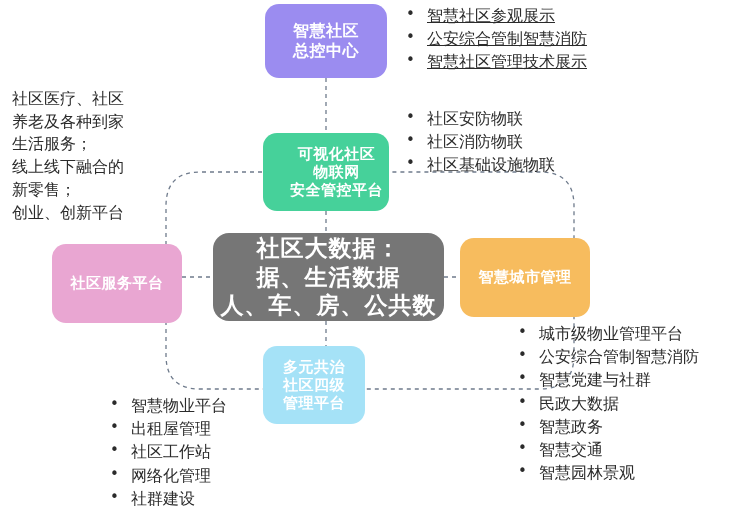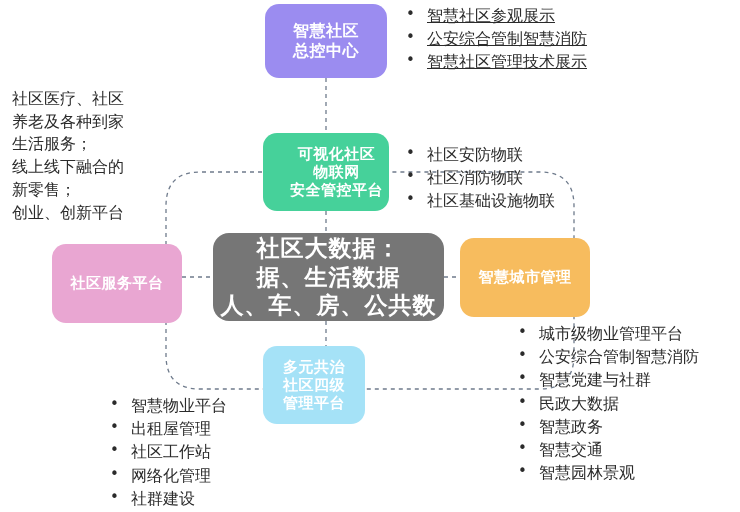--- a/index.html
+++ b/index.html
@@ -98,21 +98,21 @@
   ul.bullets li::before {
     content: "\2022";
     position: absolute;
     left: 6px; top: 0;
     font-size: 15px;
     line-height: inherit;
     color: #2b2b2b;
   }
 
   #annot-control-center { left: 400px; top: 4px; text-decoration: underline; }
-  #annot-iot           { left: 400px; top: 107px; margin-top: 36px; }
+  #annot-iot           { left: 400px; top: 107px; }
   #annot-service       { left: 12px;  top: 88px;  line-height: 1.42; }
   #annot-four-level    { left: 104px; top: 394px; }
   #annot-city          { left: 512px; top: 322px; }
 </style>
 </head>
 <body>
 
 <div id="stage">
 
   <svg id="connectors" viewBox="0 0 740 512">

